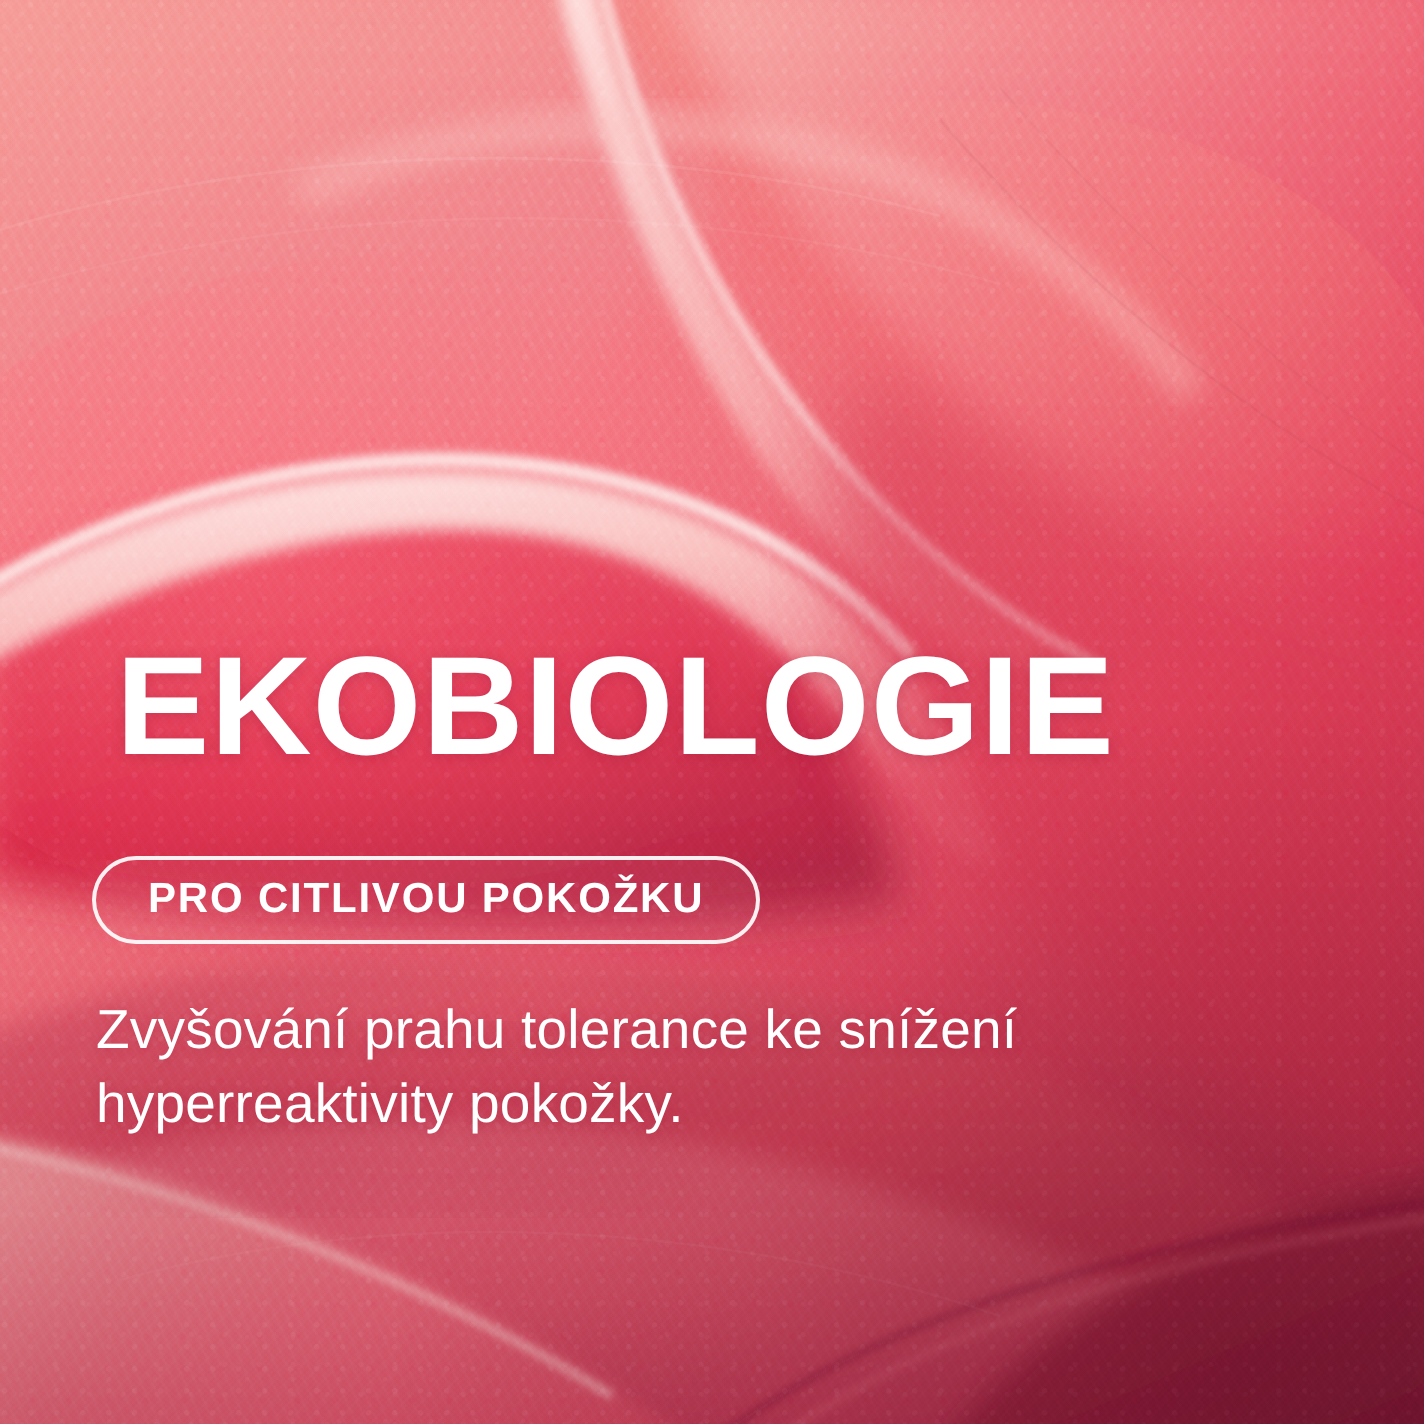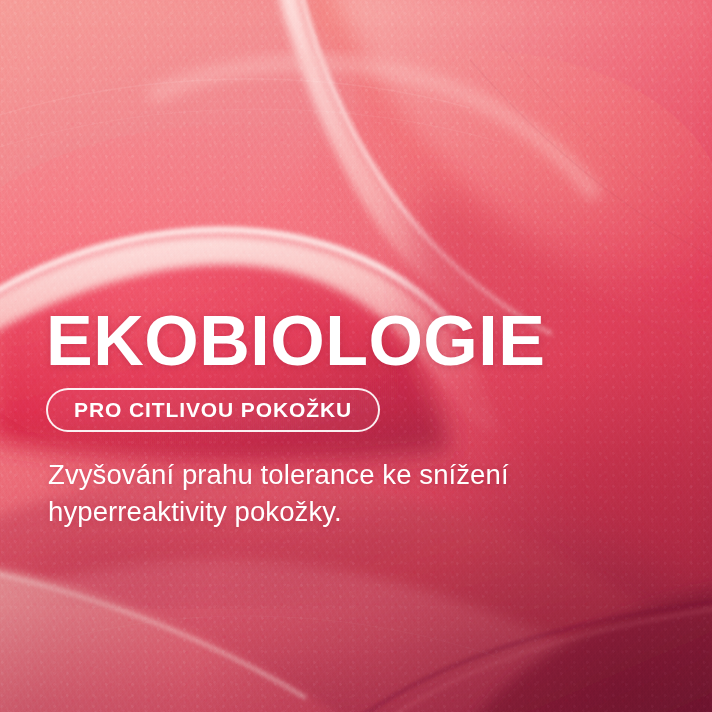--- a/index.html
+++ b/index.html
@@ -71,36 +71,36 @@
   }
 
   
   .content{
     position:absolute;
     left:46px;
     top:302px;
     width:620px;
   }
   .title{
-    margin:0;
+    margin:12px;
     font-size:70px;
     line-height:78px;
     font-weight:bold;
     letter-spacing:0.5px;
     color:#ffffff;
     white-space:nowrap;
     text-shadow:0 1px 7px rgba(150,20,50,.30);
   }
   .pill{
     display:inline-flex;
     align-items:center;
     justify-content:center;
     box-sizing:border-box;
     height:44px;
-    margin-top:8px;
+    margin-top:24px;
     padding:0 26px;
     border:2px solid rgba(255,255,255,.92);
     border-radius:999px;
     color:#ffffff;
     font-size:21px;
     font-weight:bold;
     letter-spacing:0.9px;
     white-space:nowrap;
     background:rgba(255,255,255,.045);
   }

